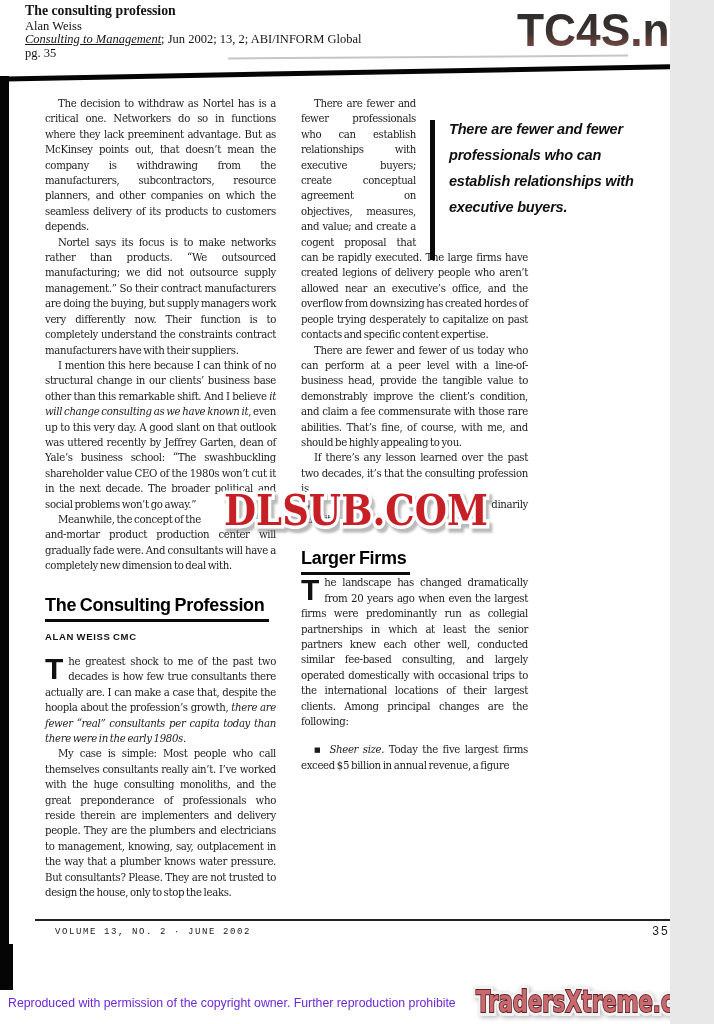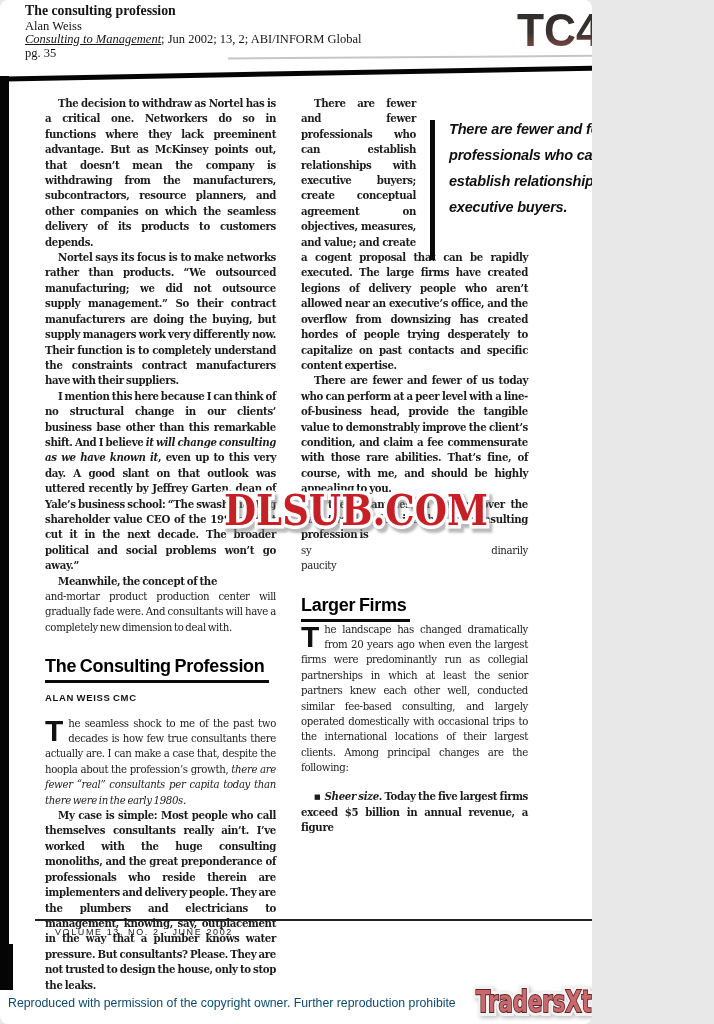--- a/index.html
+++ b/index.html
@@ -1,18 +1,18 @@
 <!DOCTYPE html>
 <html><head>
 <meta charset="utf-8">
 <style>
   html,body{margin:0;padding:0;background:#e8e8e8;}
   .page{
-    position:relative;width:592px;height:1024px;background:#ffffff;
-    overflow:hidden;color:#1e1e1e;font-family:"DejaVu Serif",serif;border-radius:8px;
+    position:relative;width:670px;height:1024px;background:#ffffff;
+    overflow:hidden;color:#1e1e1e;font-family:"DejaVu Serif",serif;
   }
   
   .scan-header{position:absolute;left:25px;top:4px;width:420px;
     font-family:"Liberation Serif",serif;font-size:12.5px;line-height:13.5px;color:#141414;}
   .scan-header .t{font-weight:bold;font-size:13.8px;margin-bottom:2px;}
   .scan-header .c i{font-style:italic;text-decoration:underline;}
   
   .wm{position:absolute;}
   .wm-tc4s{left:512px;top:2px;}
   .wm-dlsub{left:214px;top:480px;filter:drop-shadow(3px 4px 1px rgba(130,130,130,.55));}
@@ -23,21 +23,21 @@
   .frame-left{left:0;top:76px;width:9px;height:914px;}
   .frame-left-foot{left:0;top:944px;width:13px;height:46px;}
   .frame-right{left:702px;top:58px;width:8px;height:930px;}
   .smudge{position:absolute;left:228px;top:56px;width:400px;height:2px;background:#c6c6c6;transform:rotate(-.4deg);}
   
   .col{position:absolute;top:96px;text-align:justify;
     font-size:10.2px;line-height:15.4px;letter-spacing:-.35px;word-spacing:-1px;color:#1c1c1c;}
   .col-left{left:45px;width:231px;}
   .col-right{left:301px;width:227px;}
   .bp{margin:0;}
-  .ind{text-indent:13px;font-weight:bold;}
+  .ind{text-indent:13px;}
   .i{font-style:italic;}
   .dc{float:left;font-family:"Liberation Sans",sans-serif;font-weight:bold;
     font-size:30px;line-height:25px;margin:2px 5px 0 0;color:#111;letter-spacing:0;}
   .sq{font-family:"DejaVu Sans",sans-serif;font-size:7px;letter-spacing:1px;vertical-align:1.5px;}
   .fragrow{display:flex;justify-content:space-between;height:15.4px;}
   .fragrow.only-right{justify-content:flex-start;}
   h2{display:inline-block;margin:21px 0 0 0;padding:0 4px 4px 0;
     font-family:"Liberation Sans",sans-serif;font-weight:bold;font-size:18px;
     letter-spacing:-.3px;color:#000;border-bottom:3px solid #0a0a0a;
     text-indent:0;line-height:20px;}
@@ -45,26 +45,26 @@
     font-weight:bold;font-size:9.5px;letter-spacing:.7px;color:#111;text-indent:0;}
   .pq-spacer{float:right;width:112px;height:150px;}
   
   .pullquote{position:absolute;left:430px;top:116px;width:210px;}
   .pq-bar{position:absolute;left:0;top:4px;width:5px;height:140px;background:#0a0a0a;}
   .pq-text{margin-left:19px;font-family:"Liberation Sans",sans-serif;
     font-style:italic;font-weight:600;font-size:14.5px;line-height:26px;
     color:#101010;letter-spacing:-.2px;}
   
   .footer-rule{position:absolute;left:35px;top:919px;width:662px;height:2px;background:#222;}
-  .footer-vol{position:absolute;left:55px;top:927px;font-family:Liberation Sans, sans-serif;
+  .footer-vol{position:absolute;left:55px;top:927px;font-family:Liberation Mono, monospace;
     font-size:9px;letter-spacing:1.6px;color:#1a1a1a;}
-  .footer-page{position:absolute;left:652px;top:925px;font-family:Liberation Sans, sans-serif;
-    font-size:14px;letter-spacing:1.5px;color:#1a1a1a;}
+  .footer-page{position:absolute;left:652px;top:925px;font-family:Liberation Mono, monospace;
+    font-size:12px;letter-spacing:1.5px;color:#1a1a1a;}
   .copyright{position:absolute;left:8px;top:996px;width:706px;white-space:nowrap;
-    font-family:"Liberation Sans",sans-serif;font-size:12.3px;color:#0c4a6e;}
+    font-family:"Liberation Sans",sans-serif;font-size:12.3px;color:#6d28d9;}
 </style>
 </head>
 <body>
 
 <div class="page">
 
   <header class="scan-header">
     <div class="t">The consulting profession</div>
     <div class="a">Alan Weiss</div>
     <div class="c"><i>Consulting to Management</i><span>; Jun 2002; 13, 2; ABI/INFORM Global</span></div>
@@ -90,21 +90,21 @@
 
   <div class="col col-left">
     <p class="bp ind">The decision to withdraw as Nortel has is a critical one. Networkers do so in functions where they lack preeminent advantage. But as McKinsey points out, that doesn’t mean the company is withdrawing from the manufacturers, subcontractors, resource planners, and other companies on which the seamless delivery of its products to customers depends.</p>
     <p class="bp ind">Nortel says its focus is to make networks rather than products. “We outsourced manufacturing; we did not outsource supply management.” So their contract manufacturers are doing the buying, but supply managers work very differently now. Their function is to completely understand the constraints contract manufacturers have with their suppliers.</p>
     <p class="bp ind"><span>I mention this here because I can think of no structural change in our clients’ business base other than this remarkable shift. And I believe </span><span class="i">it will change consulting as we have known it</span><span>, even up to this very day. A good slant on that outlook was uttered recently by Jeffrey Garten, dean of Yale’s business school: “The swashbuckling shareholder value CEO of the 1980s won’t cut it in the next decade. The broader political and social problems won’t go away.”</span></p>
     <div class="bp ind" style="text-align:left;">Meanwhile, the concept of the</div>
     <div class="bp">and-mortar product production center will gradually fade were. And consultants will have a completely new dimension to deal with.</div>
 
     <h2>The Consulting Profession</h2>
     <div class="byline">ALAN WEISS CMC</div>
-    <p class="bp"><span class="dc">T</span><span>he seamless shock to me of the past two decades is how few true consultants there actually are. I can make a case that, despite the hoopla about the profession’s growth, </span><span class="i">there are fewer “real” consultants per capita today than there were in the early 1980s.</span></p>
+    <p class="bp"><span class="dc">T</span><span>he greatest shock to me of the past two decades is how few true consultants there actually are. I can make a case that, despite the hoopla about the profession’s growth, </span><span class="i">there are fewer “real” consultants per capita today than there were in the early 1980s.</span></p>
     <p class="bp ind">My case is simple: Most people who call themselves consultants really ain’t. I’ve worked with the huge consulting monoliths, and the great preponderance of professionals who reside therein are implementers and delivery people. They are the plumbers and electricians to management, knowing, say, outplacement in the way that a plumber knows water pressure. But consultants? Please. They are not trusted to design the house, only to stop the leaks.</p>
   </div>
 
   <div class="col col-right">
     <div class="pq-spacer"></div>
     <p class="bp ind">There are fewer and fewer professionals who can establish relationships with executive buyers; create conceptual agreement on objectives, measures, and value; and create a cogent proposal that can be rapidly executed. The large firms have created legions of delivery people who aren’t allowed near an executive’s office, and the overflow from downsizing has created hordes of people trying desperately to capitalize on past contacts and specific content expertise.</p>
     <p class="bp ind">There are fewer and fewer of us today who can perform at a peer level with a line-of-business head, provide the tangible value to demonstrably improve the client’s condition, and claim a fee commensurate with those rare abilities. That’s fine, of course, with me, and should be highly appealing to you.</p>
     <div class="bp ind">If there’s any lesson learned over the past two decades, it’s that the consulting profession is</div>
     <div class="fragrow">
       <span>sy</span>

